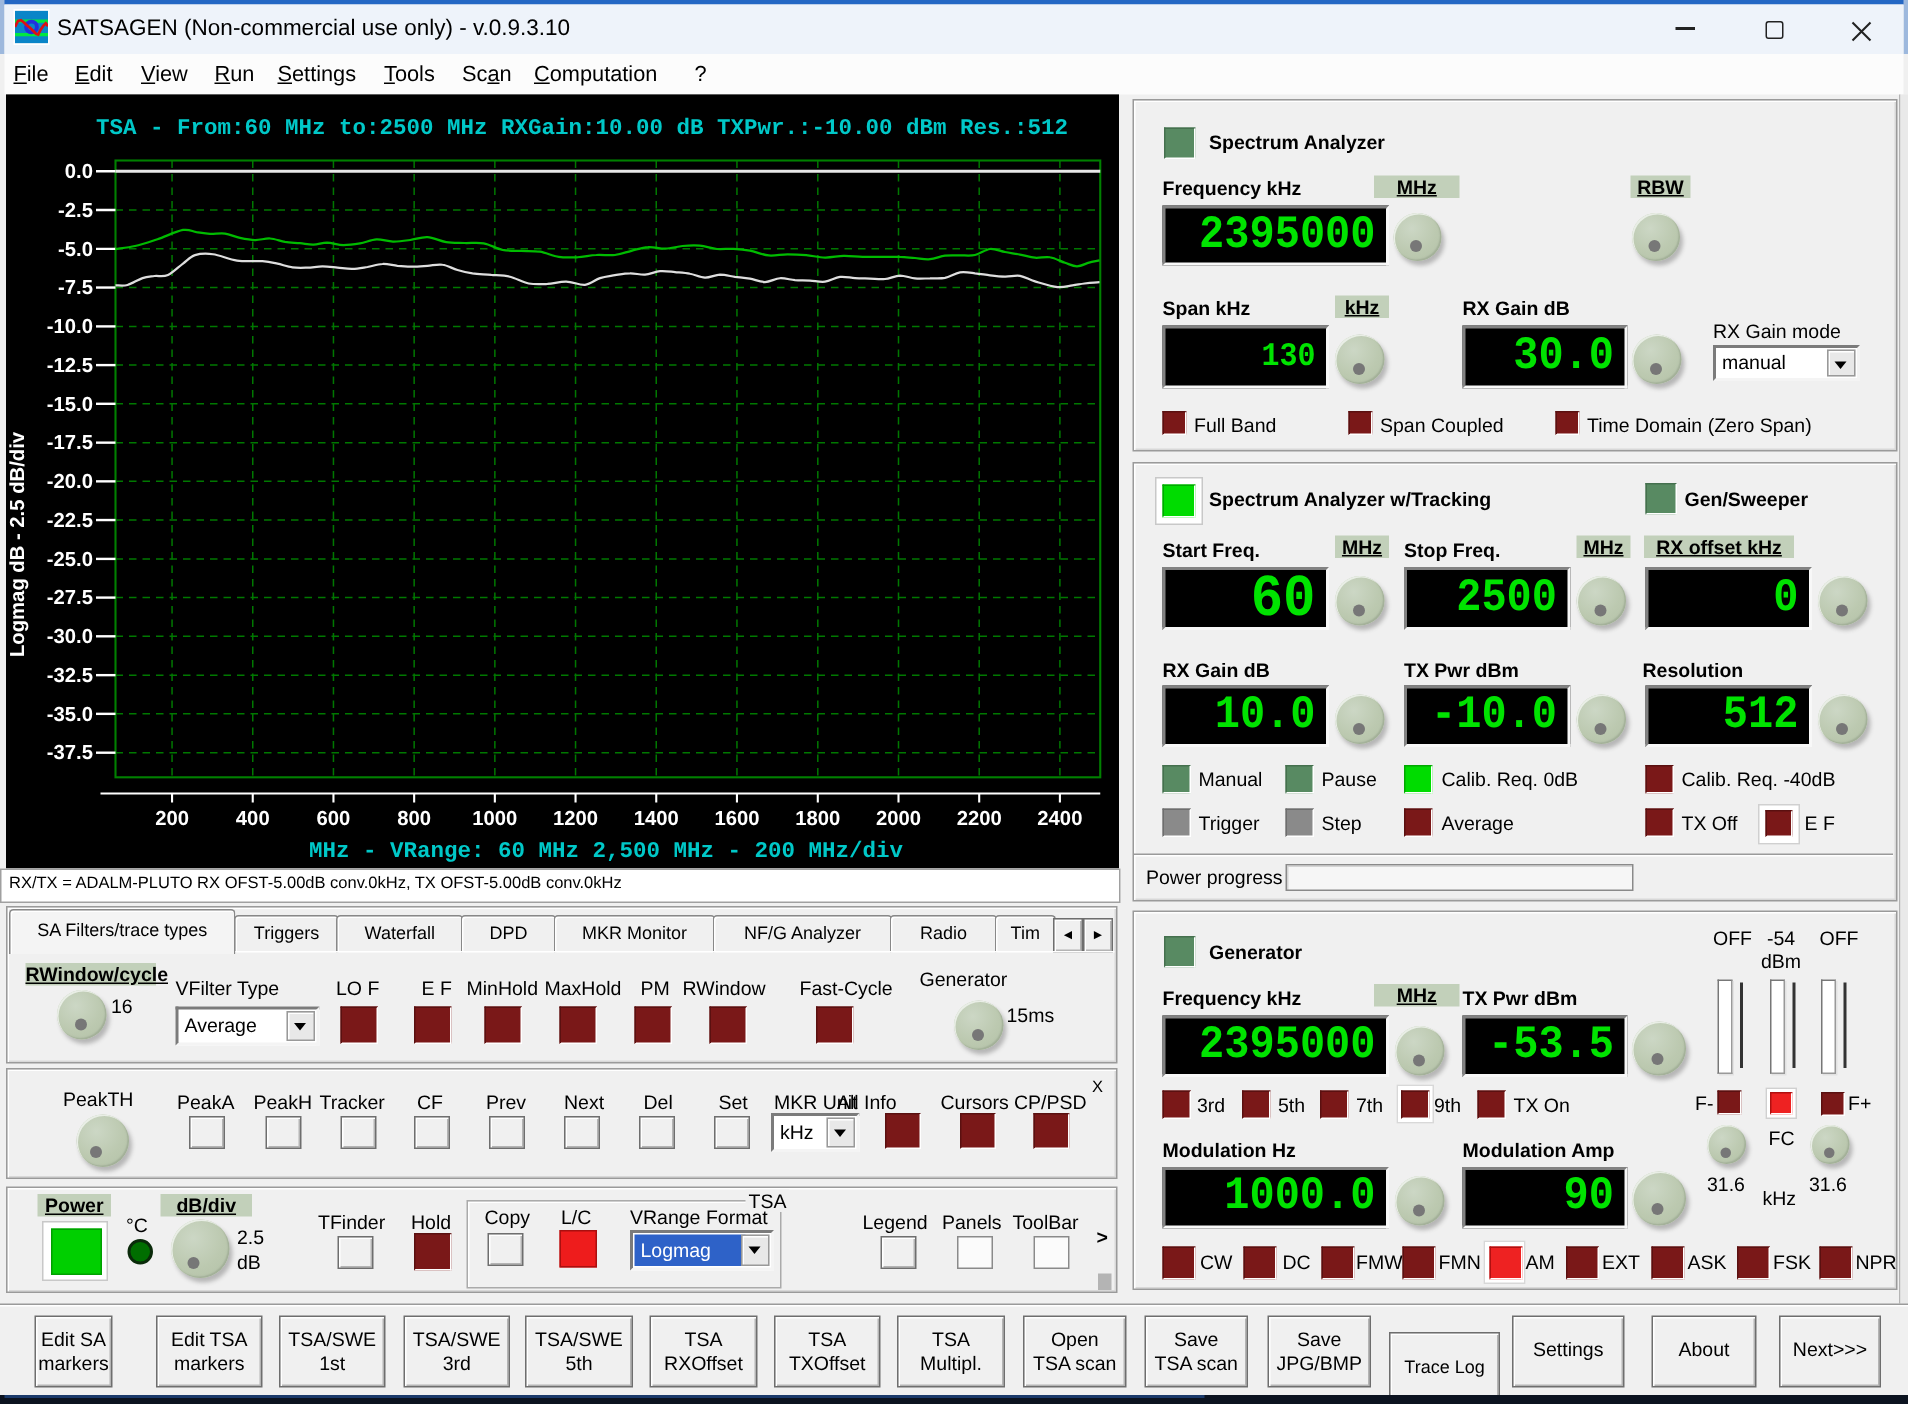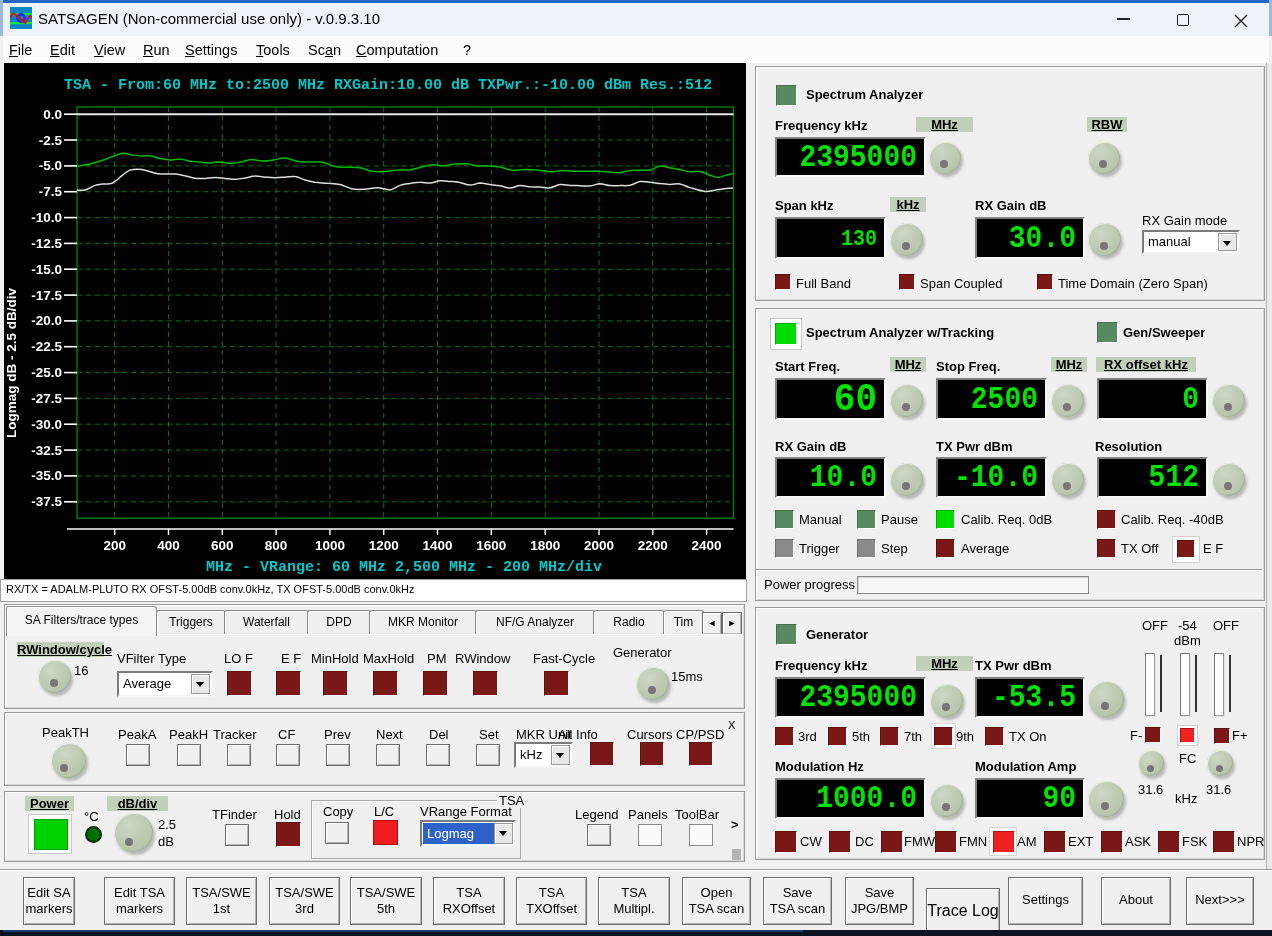--- a/index.html
+++ b/index.html
@@ -437,18 +437,18 @@
 <div class="btn" style="left:104px;top:877px;width:71px;height:46px;font-size:13px;text-align:center;line-height:16px;padding-top:7px;box-sizing:border-box;height:48px;">Edit TSA<br>markers</div>
 <div class="btn" style="left:186px;top:877px;width:71px;height:46px;font-size:13px;text-align:center;line-height:16px;padding-top:7px;box-sizing:border-box;height:48px;">TSA/SWE<br>1st</div>
 <div class="btn" style="left:269px;top:877px;width:71px;height:46px;font-size:13px;text-align:center;line-height:16px;padding-top:7px;box-sizing:border-box;height:48px;">TSA/SWE<br>3rd</div>
 <div class="btn" style="left:350px;top:877px;width:72px;height:46px;font-size:13px;text-align:center;line-height:16px;padding-top:7px;box-sizing:border-box;height:48px;">TSA/SWE<br>5th</div>
 <div class="btn" style="left:433px;top:877px;width:72px;height:46px;font-size:13px;text-align:center;line-height:16px;padding-top:7px;box-sizing:border-box;height:48px;">TSA<br>RXOffset</div>
 <div class="btn" style="left:516px;top:877px;width:71px;height:46px;font-size:13px;text-align:center;line-height:16px;padding-top:7px;box-sizing:border-box;height:48px;">TSA<br>TXOffset</div>
 <div class="btn" style="left:598px;top:877px;width:72px;height:46px;font-size:13px;text-align:center;line-height:16px;padding-top:7px;box-sizing:border-box;height:48px;">TSA<br>Multipl.</div>
 <div class="btn" style="left:682px;top:877px;width:69px;height:46px;font-size:13px;text-align:center;line-height:16px;padding-top:7px;box-sizing:border-box;height:48px;">Open<br>TSA scan</div>
 <div class="btn" style="left:763px;top:877px;width:69px;height:46px;font-size:13px;text-align:center;line-height:16px;padding-top:7px;box-sizing:border-box;height:48px;">Save<br>TSA scan</div>
 <div class="btn" style="left:845px;top:877px;width:69px;height:46px;font-size:13px;text-align:center;line-height:16px;padding-top:7px;box-sizing:border-box;height:48px;">Save<br>JPG/BMP</div>
-<div class="btn" style="left:926px;top:888px;width:74px;height:46px;font-size:16px;text-align:center;line-height:44px;box-sizing:border-box;height:48px;">Trace Log</div>
+<div class="btn" style="left:926px;top:888px;width:74px;height:46px;font-size:12px;text-align:center;line-height:44px;box-sizing:border-box;height:48px;">Trace Log</div>
 <div class="btn" style="left:1008px;top:877px;width:75px;height:46px;font-size:13px;text-align:center;line-height:44px;box-sizing:border-box;height:48px;">Settings</div>
 <div class="btn" style="left:1101px;top:877px;width:70px;height:46px;font-size:13px;text-align:center;line-height:44px;box-sizing:border-box;height:48px;">About</div>
 <div class="btn" style="left:1186px;top:877px;width:68px;height:46px;font-size:13px;text-align:center;line-height:44px;box-sizing:border-box;height:48px;">Next&gt;&gt;&gt;</div>
 <div class="abs" style="left:0;top:930px;width:1272px;height:6px;background:#0c1320;"></div>
 <div class="abs" style="left:3px;top:930px;width:800px;height:2px;background:#1b3a6b;"></div>
 
 </body></html>

